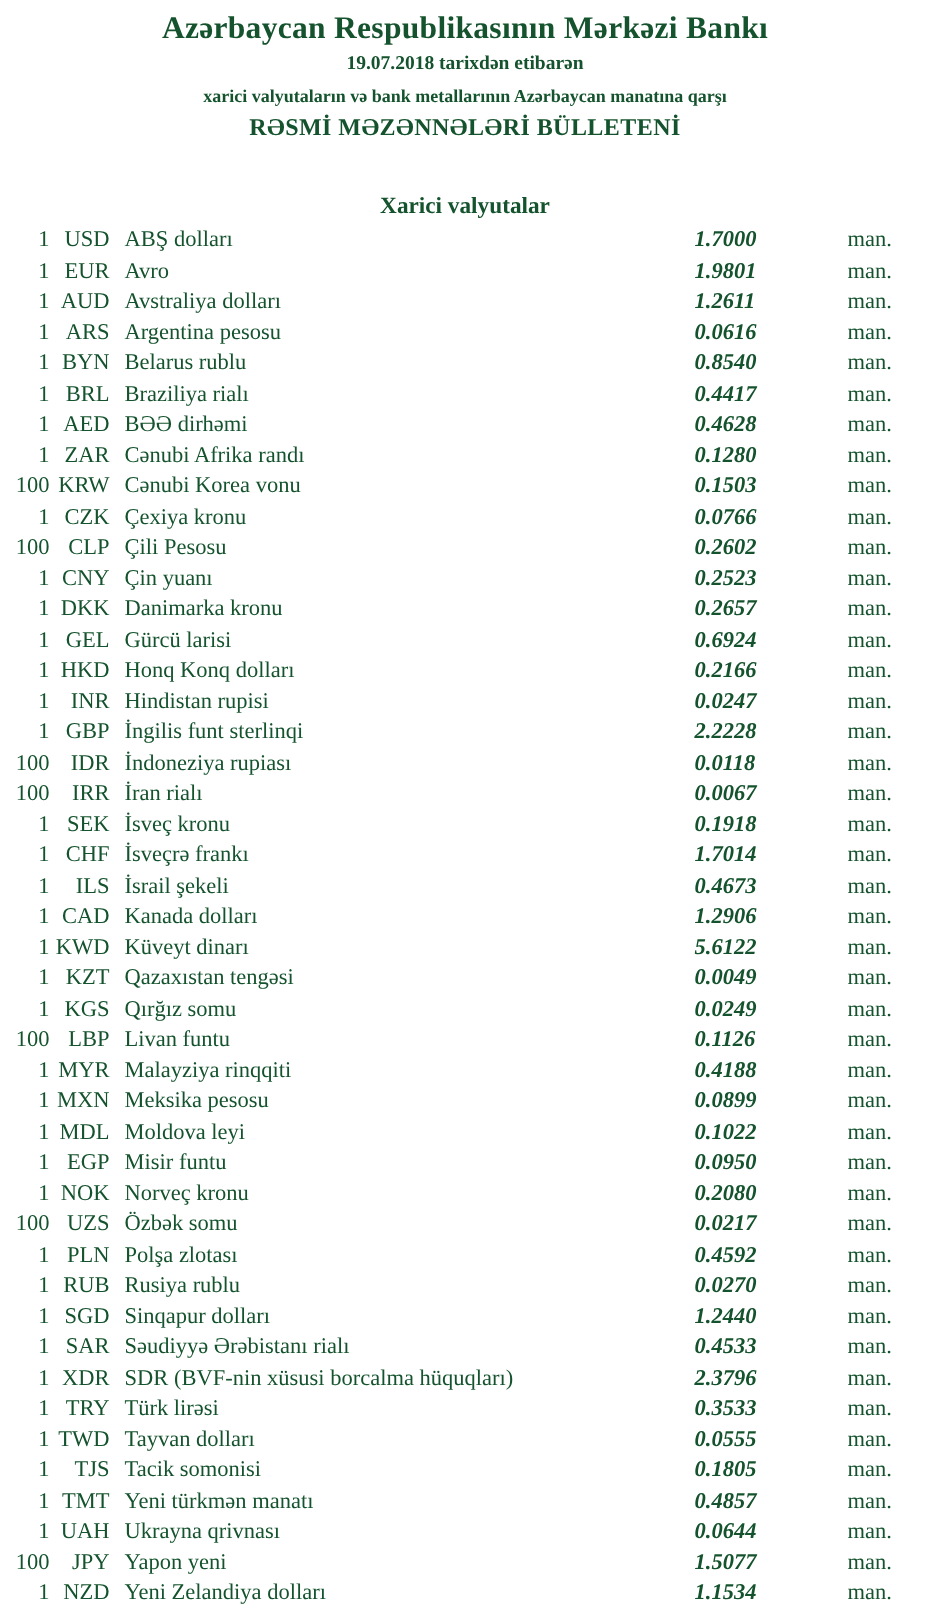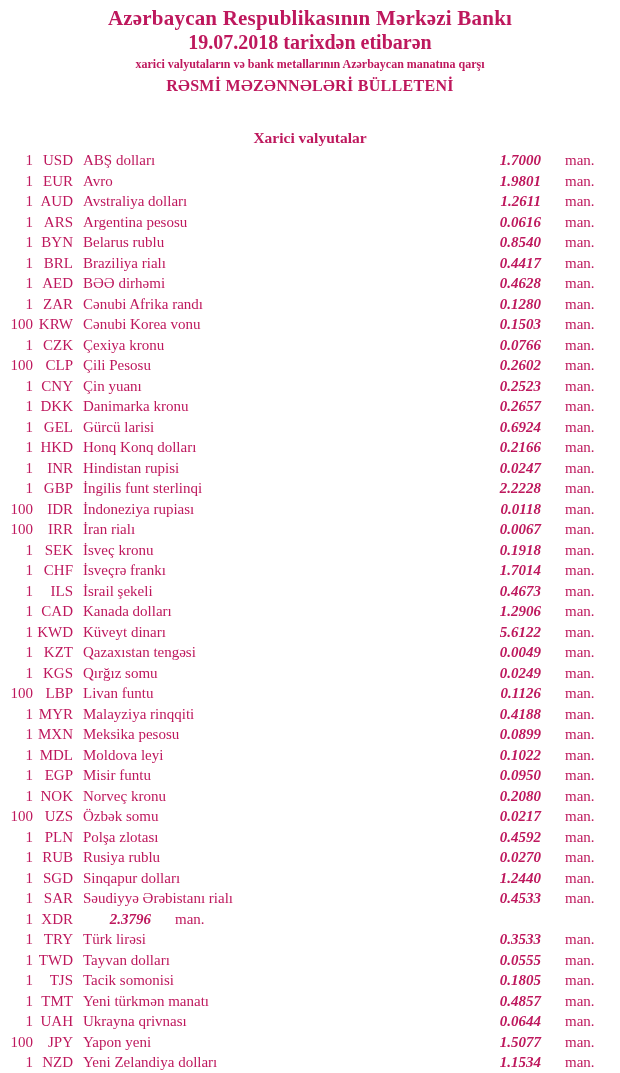--- a/index.html
+++ b/index.html
@@ -5,36 +5,36 @@
   html, body {
     margin: 0;
     padding: 0;
     background: #ffffff;
   }
   .page {
     position: relative;
     width: 620px;
     height: 1073px;
     background: #ffffff;
-    color: #be185d;
+    color: #14532d;
     font-family: "Liberation Serif", "DejaVu Serif", serif;
     overflow: hidden;
   }
   .hdr {
     text-align: center;
     font-weight: bold;
   }
   .hdr-title {
     padding-top: 5px;
     font-size: 21px;
     line-height: 26px;
     letter-spacing: 0.2px;
   }
   .hdr-date {
-    font-size: 20px;
+    font-size: 13px;
     line-height: 22px;
   }
   .hdr-sub {
     font-size: 12px;
     line-height: 22px;
   }
   .hdr-bulletin {
     font-size: 16px;
     line-height: 22px;
     letter-spacing: 0.3px;
@@ -67,21 +67,21 @@
     text-align: right;
   }
   .cell-name {
     flex: 1;
     padding-left: 10px;
     overflow: hidden;
   }
   .cell-rate {
     flex: none;
     width: 78px;
-    text-align: right;
+    text-align: left;
     font-weight: bold;
     font-style: italic;
     font-family: Liberation Serif, serif;
   }
   .cell-unit {
     flex: none;
     width: 55px;
     padding-left: 24px;
   }
 </style>
@@ -392,20 +392,21 @@
     <span class="cell-qty">1</span>
     <span class="cell-code">SAR</span>
     <span class="cell-name">Səudiyyə Ərəbistanı rialı</span>
     <span class="cell-rate">0.4533</span>
     <span class="cell-unit">man.</span>
   </div>
 
   <div class="row">
     <span class="cell-qty">1</span>
     <span class="cell-code">XDR</span>
+    <span class="cell-name">SDR (BVF-nin xüsusi borcalma hüquqları)</span>
     <span class="cell-rate">2.3796</span>
     <span class="cell-unit">man.</span>
   </div>
 
   <div class="row">
     <span class="cell-qty">1</span>
     <span class="cell-code">TRY</span>
     <span class="cell-name">Türk lirəsi</span>
     <span class="cell-rate">0.3533</span>
     <span class="cell-unit">man.</span>

